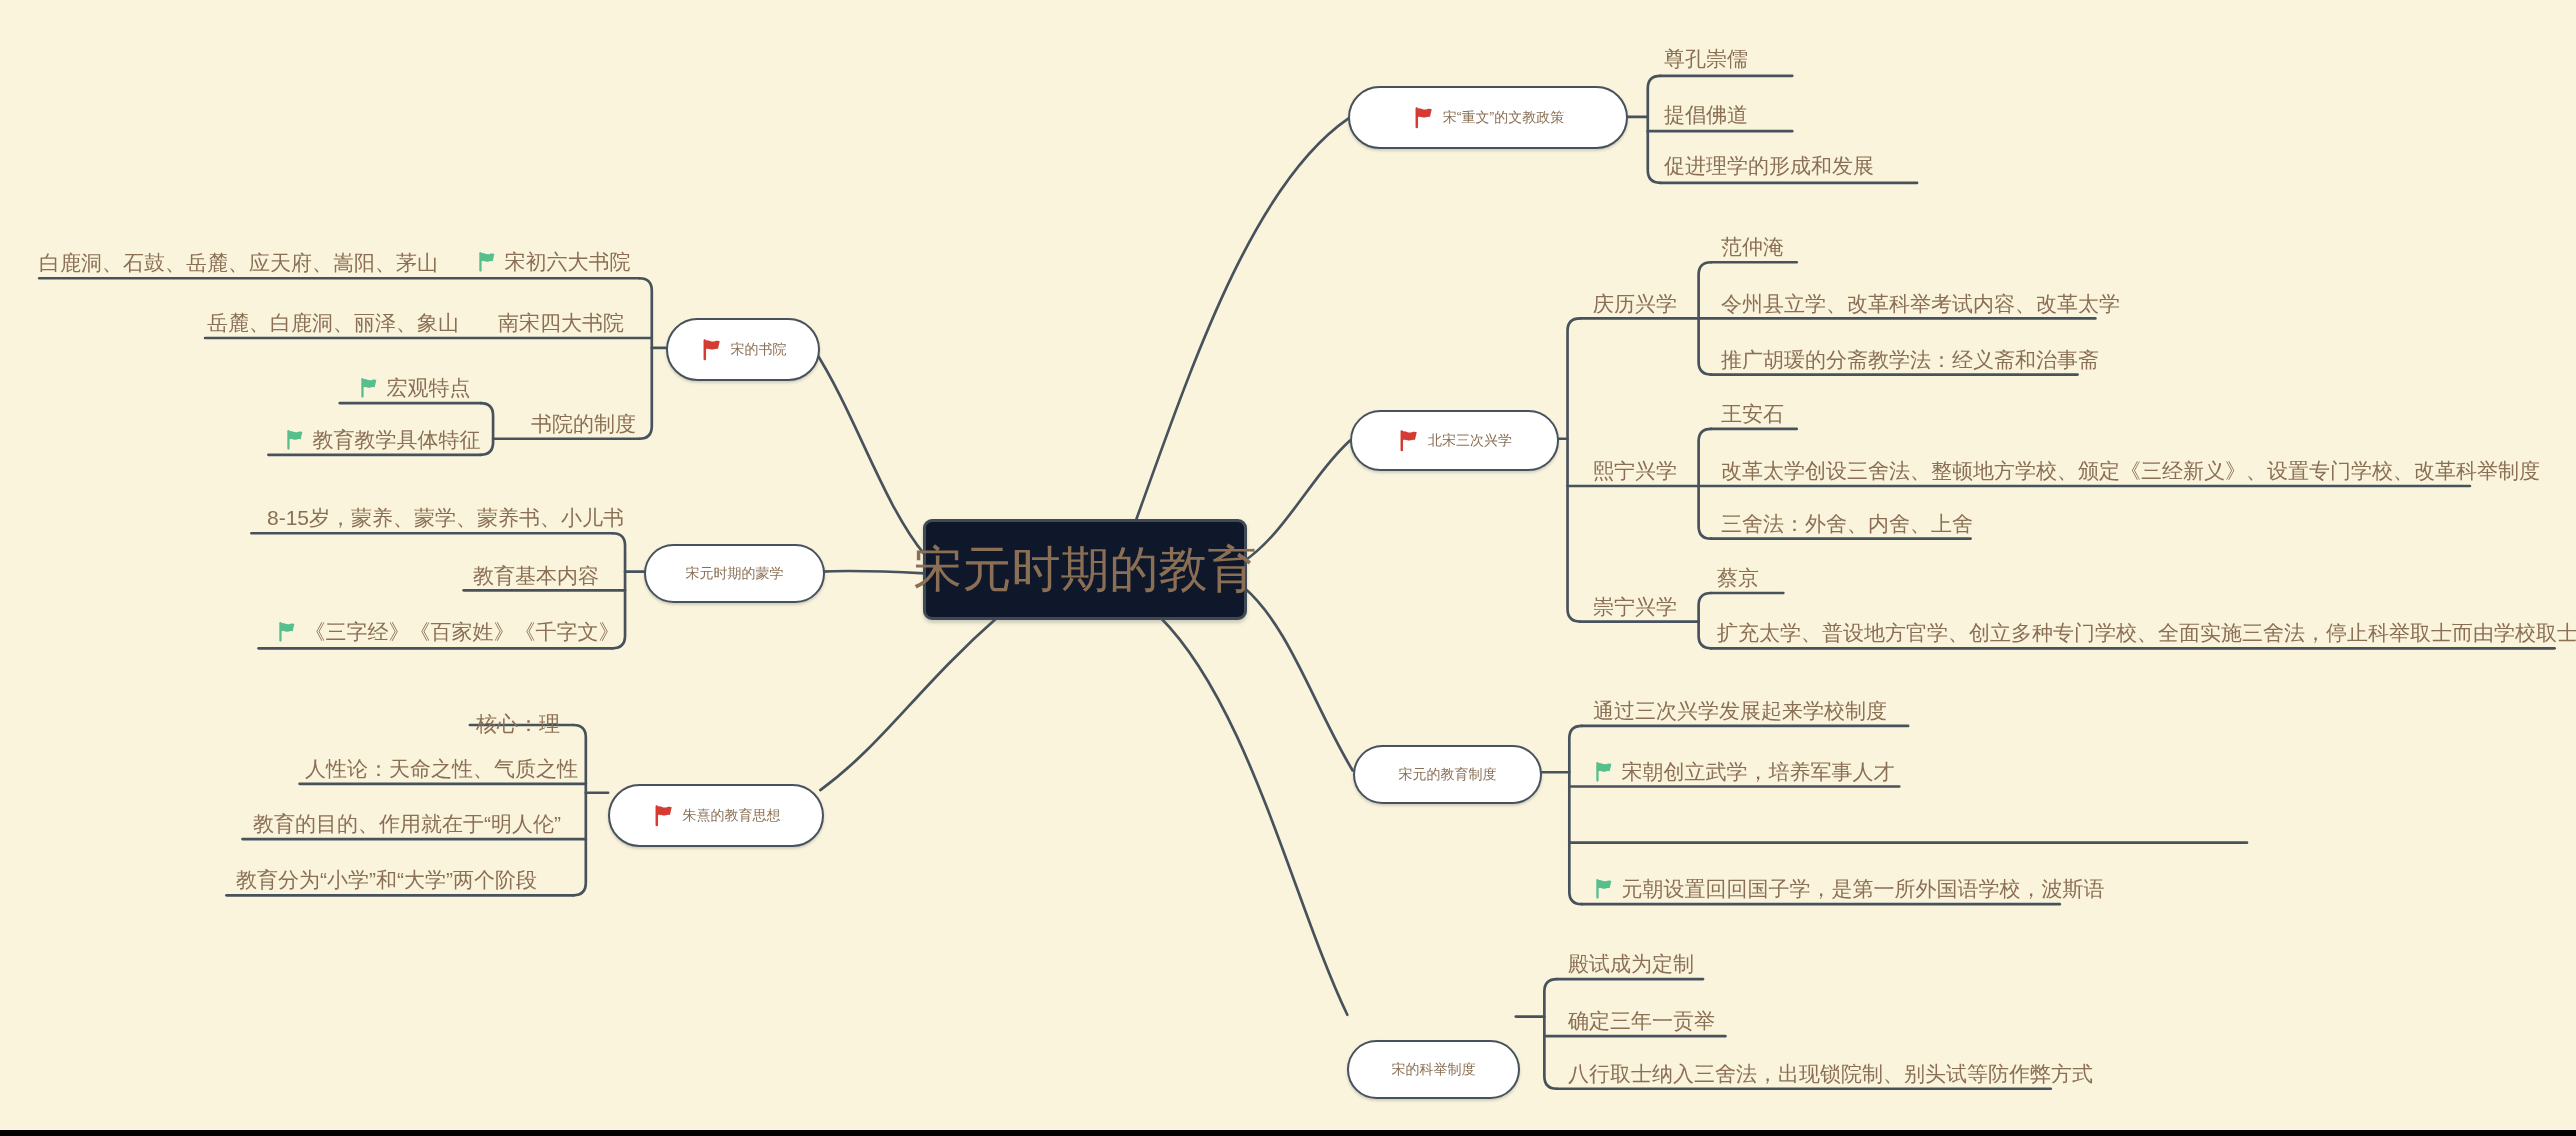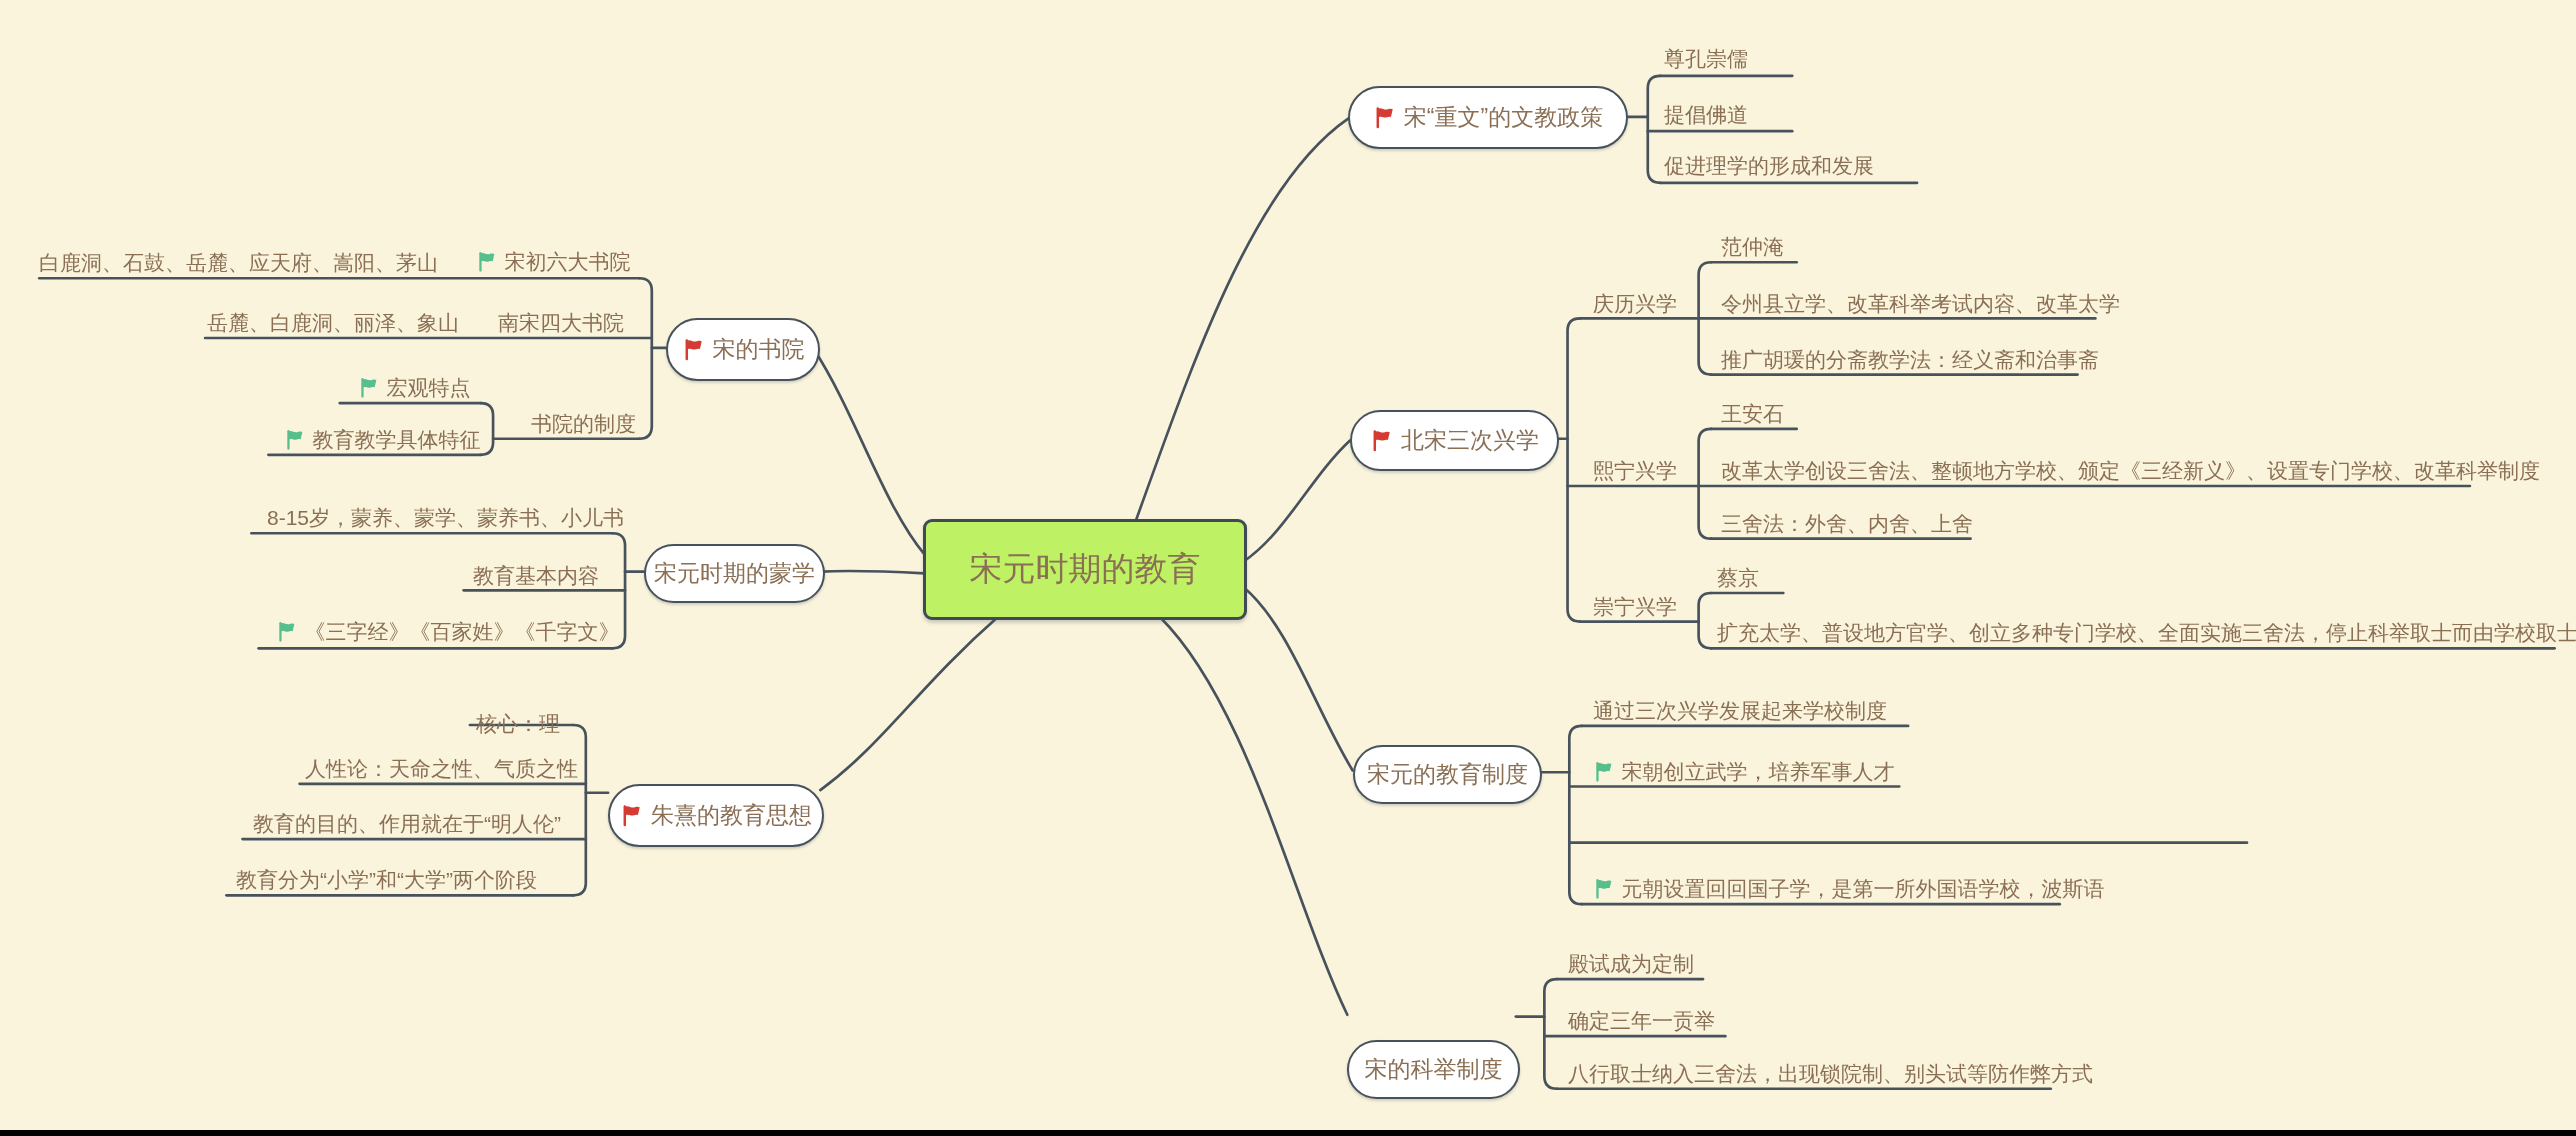--- a/index.html
+++ b/index.html
@@ -9,26 +9,26 @@
     font-family:"Liberation Sans","DejaVu Sans",sans-serif;
   }
   #canvas{position:absolute;left:0;top:0;width:2576px;height:1137px;}
   svg.lines{position:absolute;left:0;top:0;}
   svg.lines path{stroke:#47525c;stroke-width:3;fill:none;stroke-linecap:round;}
   .node{position:absolute;color:#8a6f55;white-space:nowrap;}
   .leaf{font-size:21px;line-height:23px;height:23px;display:flex;align-items:center;gap:7.1px;}
   .pill{
     background:#ffffff;border:2.2px solid #47525c;border-radius:32px;
     display:flex;align-items:center;justify-content:center;gap:8px;
-    font-size:23px;box-shadow:0 1.8px 2.7px rgba(70,82,92,0.25);
+    font-size:14px;box-shadow:0 1.8px 2.7px rgba(70,82,92,0.25);
   }
   .center-topic{
-    background:#bef264;border:3.1px solid #3f4a54;border-radius:9px;
+    background:#0f172a;border:3.1px solid #3f4a54;border-radius:9px;
     display:flex;align-items:center;justify-content:center;
-    font-size:33px;box-shadow:0 2.7px 3.6px rgba(70,82,92,0.25);
+    font-size:49px;box-shadow:0 2.7px 3.6px rgba(70,82,92,0.25);
   }
   .flag{flex:0 0 auto;display:block;}
   .flag-red .banner{fill:#d53b33;} .flag-red .pole{stroke:#d53b33;}
   .flag-green .banner{fill:#57bf8c;} .flag-green .pole{stroke:#57bf8c;}
   #bottom-bar{position:absolute;left:0;top:1130px;width:2576px;height:7.1px;background:#000;}
 </style>
 </head>
 <body>
 
 <div id="canvas">

